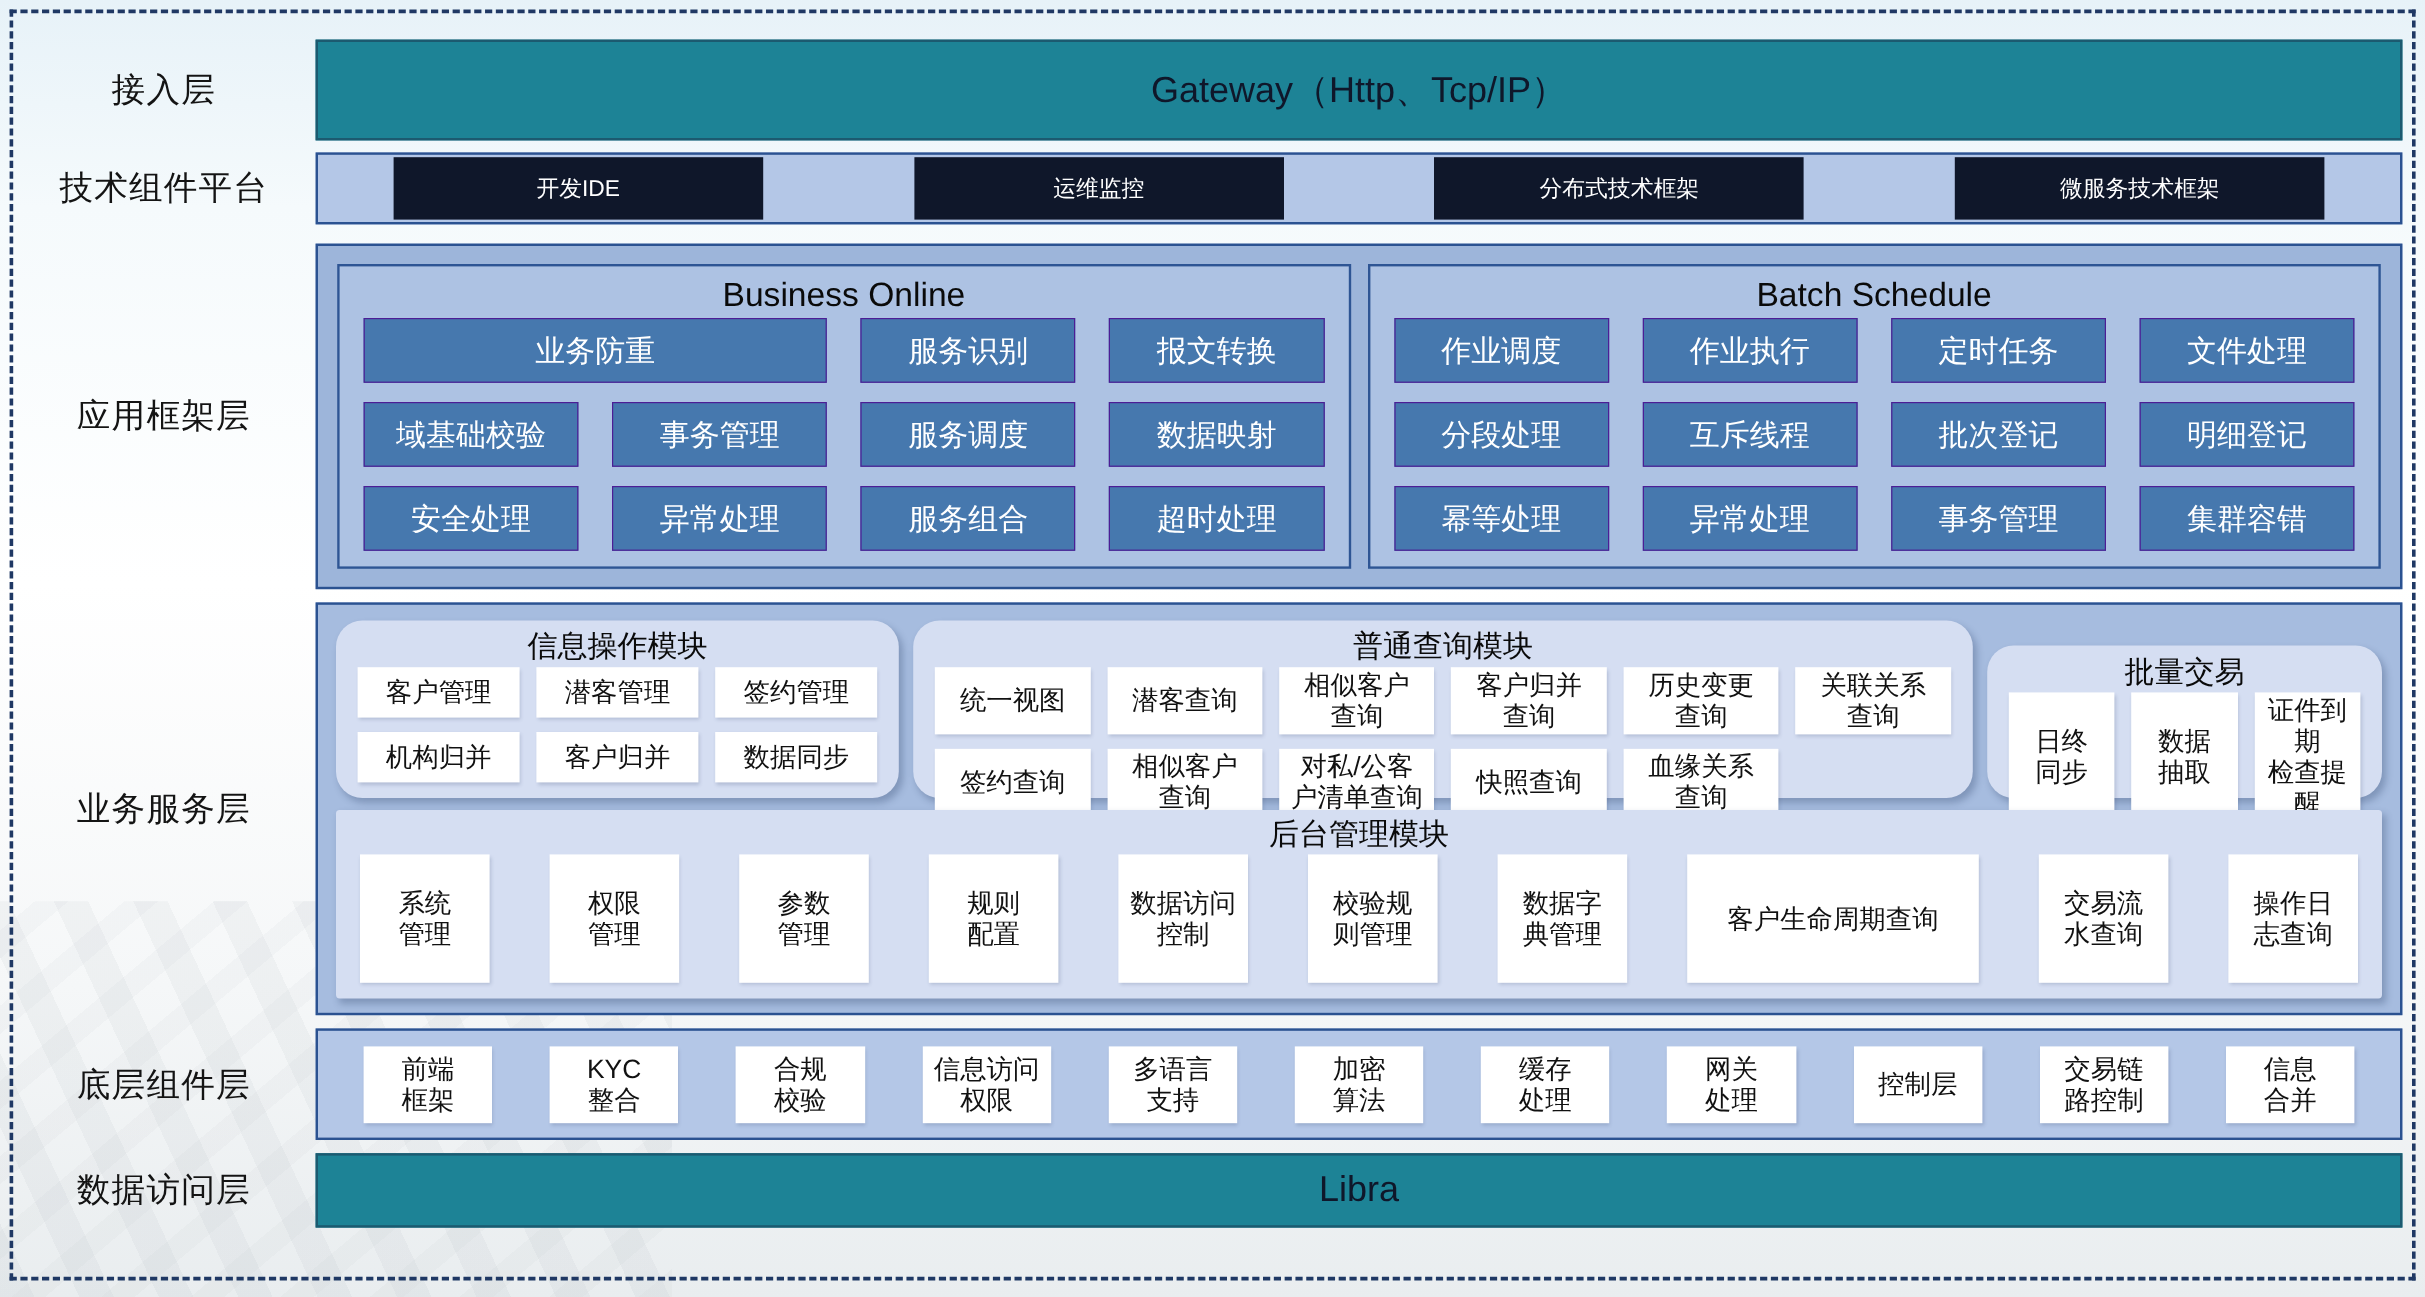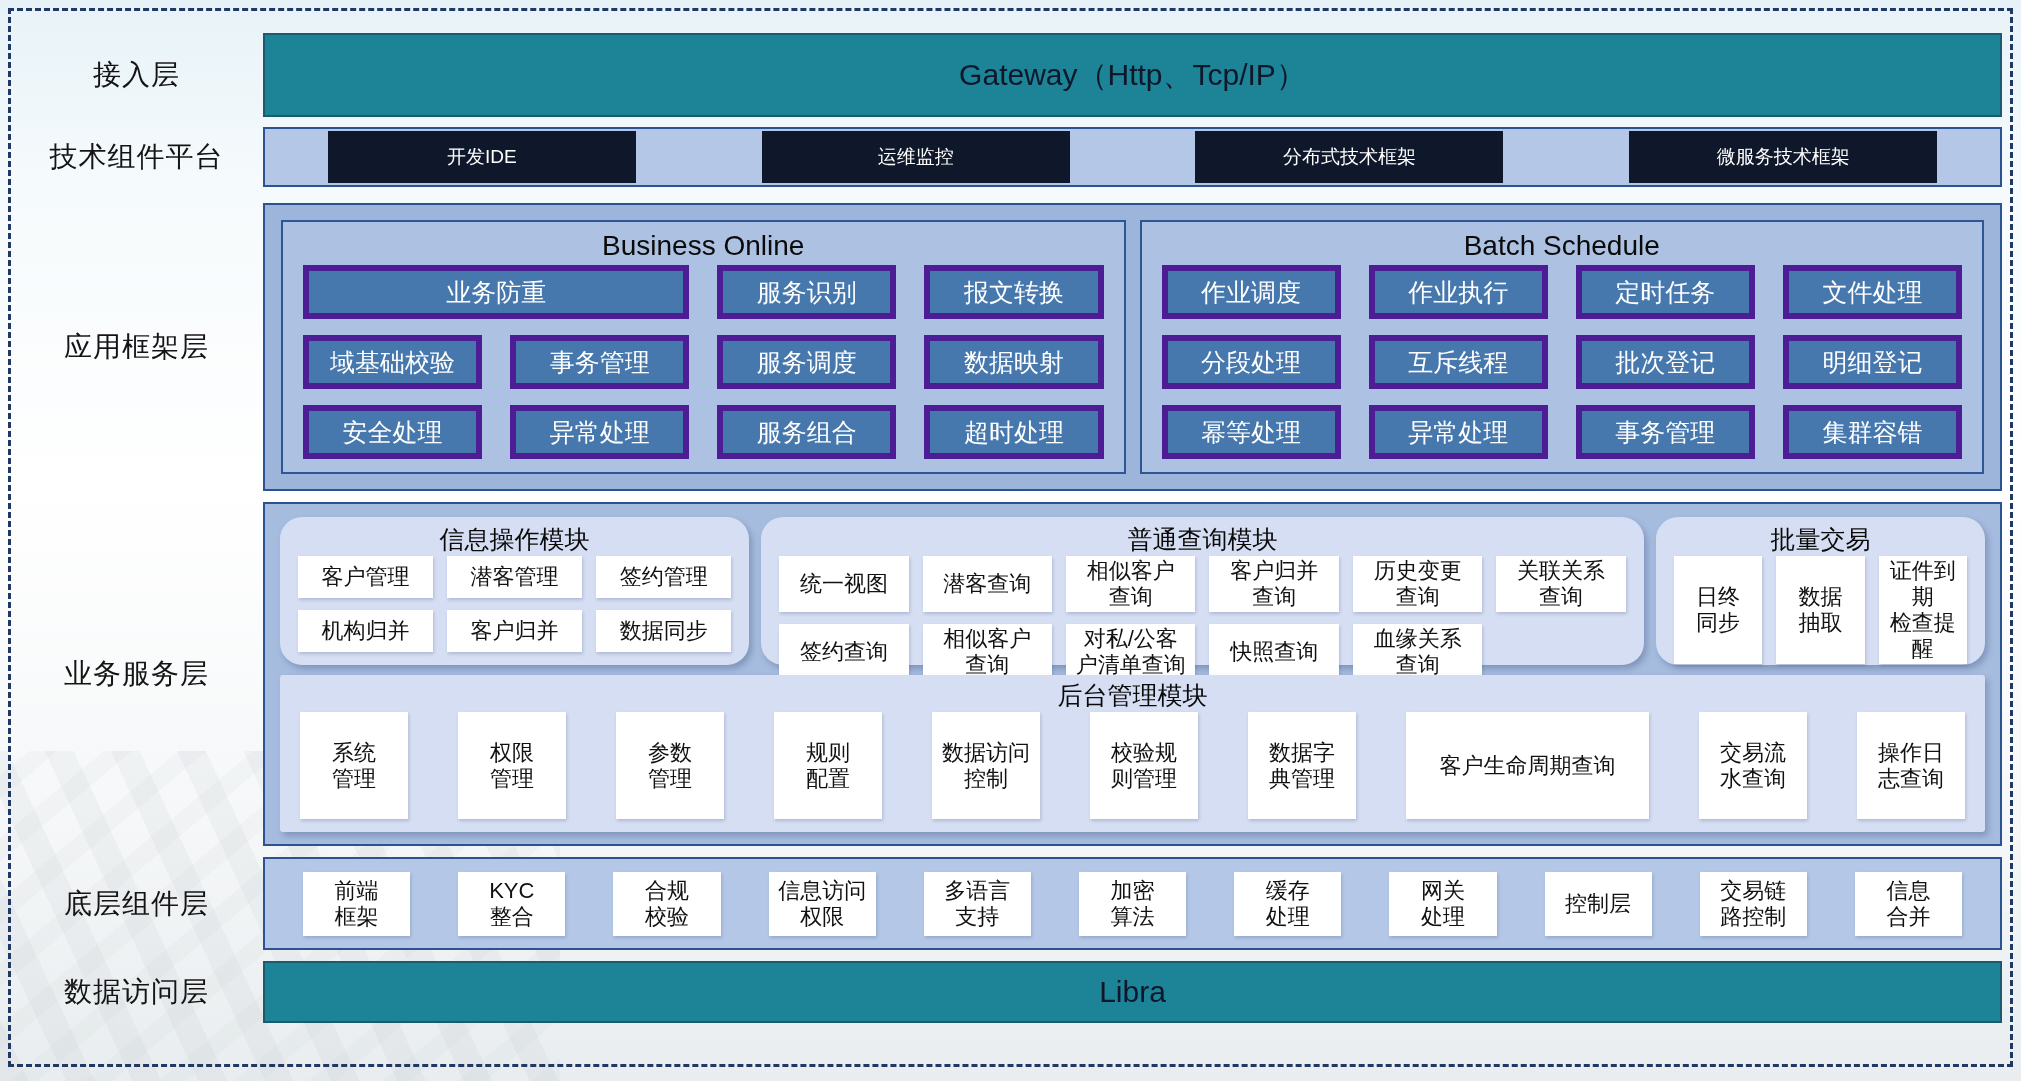--- a/index.html
+++ b/index.html
@@ -57,36 +57,36 @@
     background:#9db5da; border:2px solid #2b5291;
     display:flex; gap:14px; padding:15px 16px;
   }
   .appfw-panel {
     flex:1; background:#adc2e3; border:2px solid #2e5594;
     padding:5px 20px 13px; display:flex; flex-direction:column;
   }
   .panel-title { text-align:center; font-size:28px; color:#0a0a0a; height:38px; line-height:38px; flex:none; }
   .appfw-grid { flex:1; display:grid; grid-template-columns:repeat(4,1fr); gap:16px 28px; }
   .steel-btn {
-    background:#4678ae; border:6px solid #4c1d95; color:#fff; font-size:25px;
+    background:#4678ae; border:1px solid #4c1d95; color:#fff; font-size:25px;
     display:flex; align-items:center; justify-content:center;
   }
 
   .bizsvc-outer {
     background:#a6bcdf; border:2px solid #2b5291;
     padding:13px 15px 12px; display:flex; flex-direction:column; gap:10px;
   }
   .modules-row { display:flex; gap:12px; height:148px; flex:none; }
   .module {
     background:#d5def2; border-radius:22px; box-shadow:3px 4px 6px rgba(30,50,90,.28);
     padding:5px 18px 13px; display:flex; flex-direction:column;
   }
   .module-info  { flex:458; }
   .module-query { flex:895; }
-  .module-batch { flex:310; }
+  .module-batch { flex:310;margin-top:21px; }
   .module-title { text-align:center; font-size:25px; color:#0a0a0a; height:34px; line-height:34px; flex:none; }
   .module-grid  { flex:1; display:grid; gap:12px 14px; }
   .grid-3 { grid-template-columns:repeat(3,1fr); }
   .grid-6 { grid-template-columns:repeat(6,1fr); }
   .white-box {
     background:#fff; color:#111; font-size:22px; line-height:1.18;
     display:flex; align-items:center; justify-content:center; text-align:center;
     white-space:pre-line; box-shadow:1px 2px 3px rgba(50,70,110,.22); padding:2px;
   }
   .admin-panel {

